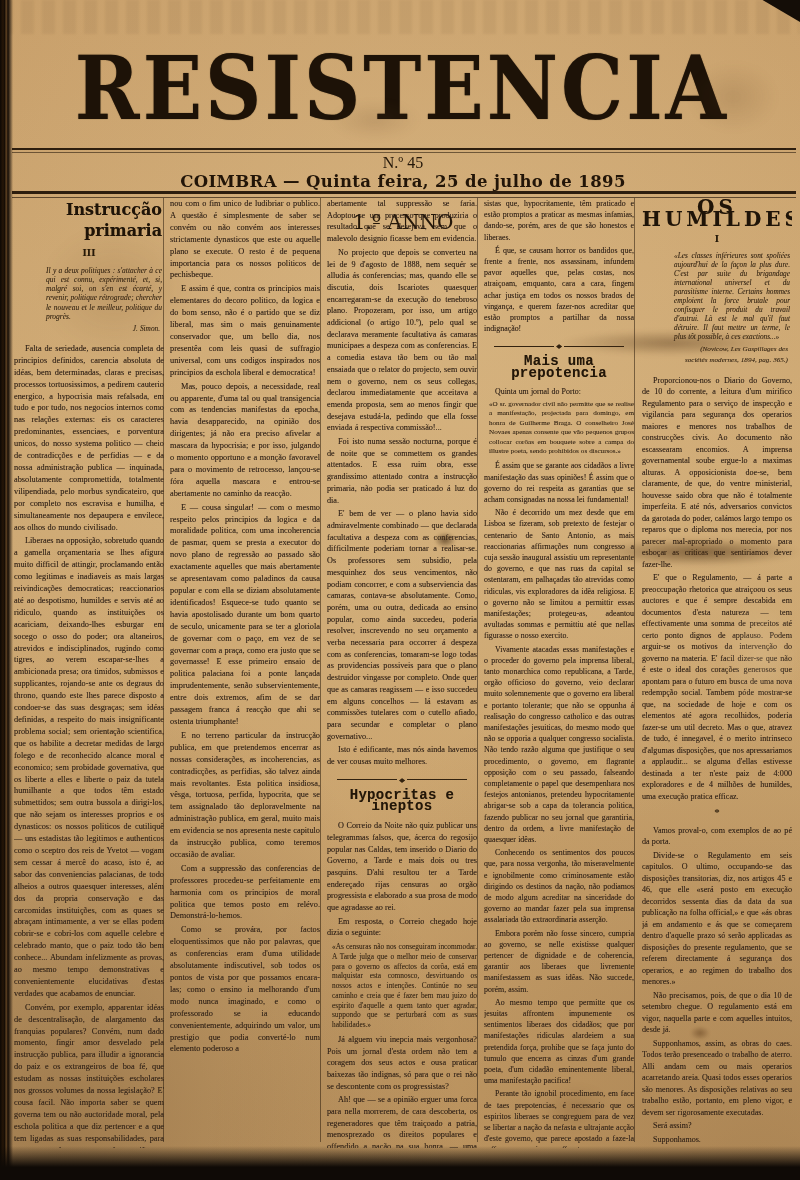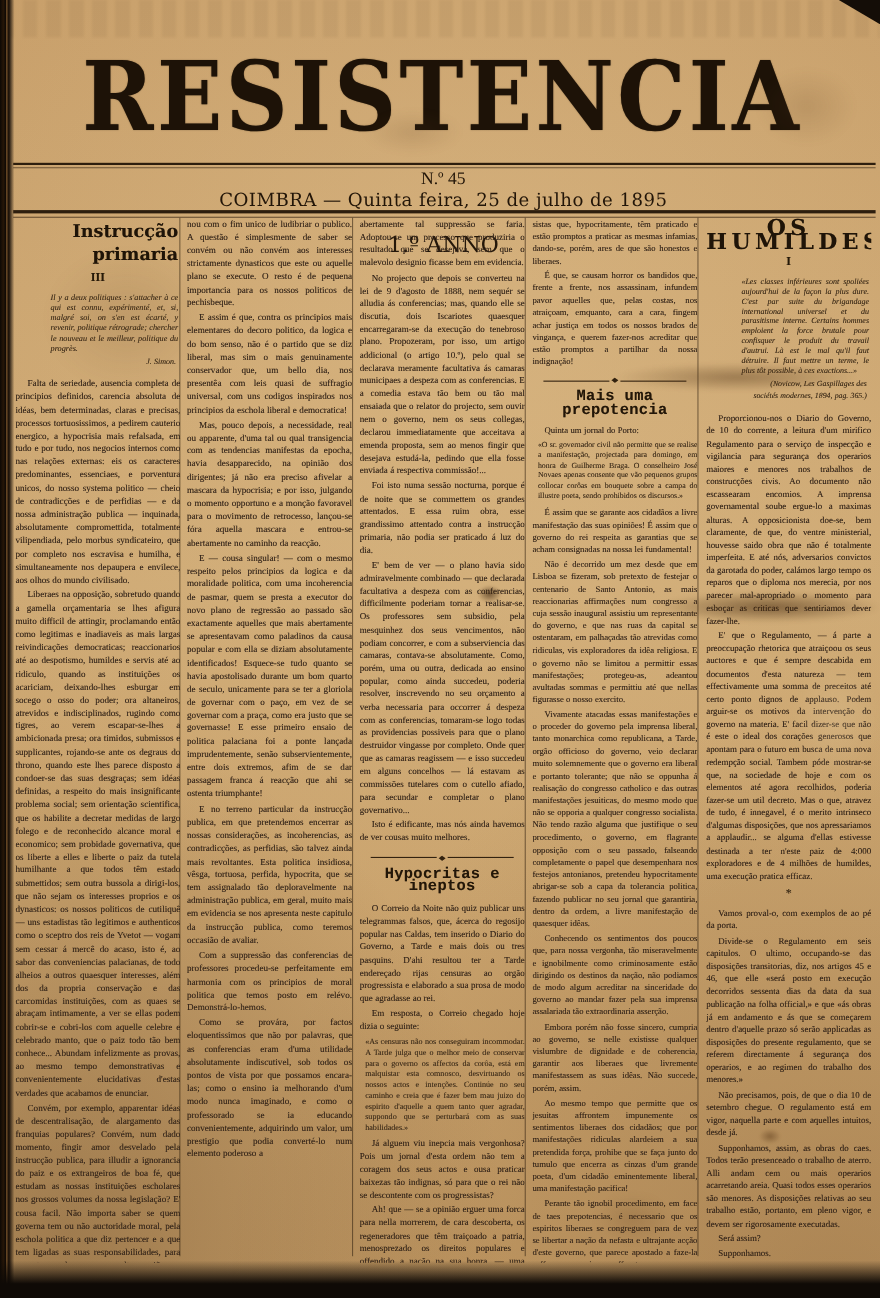--- a/index.html
+++ b/index.html
@@ -17,21 +17,21 @@
     text-shadow:0 0 1px rgba(29,18,7,.6);}
   .rule{position:absolute;left:12px;right:4px;}
   .rule-top{top:148px;border-top:2px solid #2d1e0e;}
   .rule-mid{top:152px;border-top:1px solid rgba(45,30,14,.6);}
   .rule-bottom{top:191px;border-top:3px solid #2d1e0e;}
   .rule-bottom2{top:197px;border-top:1px solid rgba(45,30,14,.7);}
   
   .dateline{position:absolute;top:154px;left:12px;right:6px;height:36px;display:flex;align-items:center;flex-direction:column;}
   .issue{width:230px;text-align:center;font-size:16px;color:#241709;}
   .vbar{align-self:stretch;width:5px;border-left:2px solid #2d1e0e;border-right:2px solid #2d1e0e;margin:0 2px;}
-  .datecenter{flex:1;text-align:center;font-weight:normal;font-size:16.5px;letter-spacing:.4px;color:#221508;font-family:"DejaVu Serif",serif;}
+  .datecenter{flex:1;text-align:center;font-weight:bold;font-size:16.5px;letter-spacing:.4px;color:#221508;font-family:"DejaVu Serif",serif;}
   .anno{width:145px;text-align:center;font-size:20px;color:#241709;font-family:"DejaVu Serif",serif;margin-top:19px;}
   
   .col{position:absolute;top:198px;height:950px;width:150px;overflow:hidden;text-align:justify;
     text-shadow:0 0 .5px rgba(51,36,18,.45);word-spacing:.2px;}
   .c1{left:14px;font-size:8.3px;line-height:11.9px;}
   .c2{left:170px;font-size:8.3px;line-height:11.9px;}
   .c3{left:327px;font-size:8.2px;line-height:11.7px;}
   .c4{left:484px;font-size:7.9px;line-height:11.2px;}
   .c5{left:642px;font-size:8.1px;line-height:11.5px;}
   .colsep{position:absolute;top:198px;height:944px;width:1px;background:rgba(44,29,13,.55);}
@@ -141,21 +141,21 @@
       <div class="divider">
         <span class="diamond">◆</span>
       </div>
       <div class="sec-head">Mais uma prepotencia</div>
       <div class="para">Quinta um jornal do Porto:</div>
       <div class="quote">«O sr. governador civil não permitte que se realise a manifestação, projectada para domingo, em honra de Guilherme Braga. O conselheiro José Novaes apenas consente que vão pequenos grupos collocar corôas em bouquete sobre a campa do illustre poeta, sendo prohibidos os discursos.»</div>
       <div class="para">É assim que se garante aos cidadãos a livre manifestação das suas opiniões! É assim que o governo do rei respeita as garantias que se acham consignadas na nossa lei fundamental!</div>
       <div class="para">Não é decorrido um mez desde que em Lisboa se fizeram, sob pretexto de festejar o centenario de Santo Antonio, as mais reaccionarias affirmações num congresso a cuja sessão inaugural assistiu um representante do governo, e que nas ruas da capital se ostentaram, em palhaçadas tão atrevidas como ridiculas, vis exploradores da idêa religiosa. E o governo não se limitou a permittir essas manifestações; protegeu-as, adeantou avultadas sommas e permittiu até que nellas figurasse o nosso exercito.</div>
       <div class="para">Vivamente atacadas essas manifestações e o proceder do governo pela imprensa liberal, tanto monarchica como republicana, a Tarde, orgão officioso do governo, veio declarar muito solemnemente que o governo era liberal e portanto tolerante; que não se oppunha á realisação do congresso catholico e das outras manifestações jesuiticas, do mesmo modo que não se opporia a qualquer congresso socialista. Não tendo razão alguma que justifique o seu procedimento, o governo, em flagrante opposição com o seu passado, falseando completamente o papel que desempenhara nos festejos antonianos, pretendeu hypocritamente abrigar-se sob a capa da tolerancia politica, fazendo publicar no seu jornal que garantiria, dentro da ordem, a livre manifestação de quaesquer idêas.</div>
       <div class="para">Conhecendo os sentimentos dos poucos que, para nossa vergonha, tão miseravelmente e ignobilmente como criminosamente estão dirigindo os destinos da nação, não podiamos de modo algum acreditar na sinceridade do governo ao mandar fazer pela sua imprensa assalariada tão extraordinaria asserção.</div>
-      <div class="para">Embora porém não fosse sincero, cumpria ao governo, se nelle existisse qualquer vislumbre de dignidade e de coherencia, garantir aos liberaes que livremente manifestassem as suas idêas. Não succede, porém, assim.</div>
+      <div class="para">Embora porém não fosse sincero, cumpria ao governo, se nelle existisse qualquer pertencer de dignidade e de coherencia, garantir aos liberaes que livremente manifestassem as suas idêas. Não succede, porém, assim.</div>
       <div class="para">Ao mesmo tempo que permitte que os jesuitas affrontem impunemente os sentimentos liberaes dos cidadãos; que por manifestações ridiculas alardeiem a sua pretendida força, prohibe que se faça junto do tumulo que encerra as cinzas d'um grande poeta, d'um cidadão eminentemente liberal, uma manifestação pacifica!</div>
       <div class="para">Perante tão ignobil procedimento, em face de taes prepotencias, é necessario que os espiritos liberaes se congreguem para de vez se libertar a nação da nefasta e ultrajante acção d'este governo, que parece apostado a faze-la soffrer as maiores affrontas e vexames. Liberta-la do governo e de quem incondicionalmente o apoia e com elle é solidario.</div>
     </div>
   <div class="col c5">
       <div class="big-head">OS HUMILDES</div>
       <div class="roman">I</div>
       <div class="epigraph">«Les classes inférieures sont spoliées aujourd'hui de la façon la plus dure. C'est par suite du brigandage international universel et du parasitisme interne. Certains hommes emploient la force brutale pour confisquer le produit du travail d'autrui. Là est le mal qu'il faut détruire. Il faut mettre un terme, le plus tôt possible, à ces exactions...»</div>
       <div class="attrib">(Novicow, Les Gaspillages des sociétés modernes, 1894, pag. 365.)</div>
       <div class="para">Proporcionou-nos o Diario do Governo, de 10 do corrente, a leitura d'um mirifico Regulamento para o serviço de inspecção e vigilancia para segurança dos operarios maiores e menores nos trabalhos de construcções civis. Ao documento não escassearam encomios. A imprensa governamental soube ergue-lo a maximas alturas. A opposicionista doe-se, bem claramente, de que, do ventre ministerial, houvesse saido obra que não é totalmente imperfeita. E até nós, adversarios convictos da garotada do poder, calámos largo tempo os reparos que o diploma nos merecia, por nos parecer mal-apropriado o momento para esboçar as criticas que sentiriamos dever fazer-lhe.</div>
       <div class="para">E' que o Regulamento, — á parte a preoccupação rhetorica que atraiçoou os seus auctores e que é sempre descabida em documentos d'esta natureza — tem effectivamente uma somma de preceitos até certo ponto dignos de applauso. Podem arguir-se os motivos da intervenção do governo na materia. E' facil dizer-se que não é este o ideal dos corações generosos que apontam para o futuro em busca de uma nova redempção social. Tambem póde mostrar-se que, na sociedade de hoje e com os elementos até agora recolhidos, poderia fazer-se um util decreto. Mas o que, atravez de tudo, é innegavel, é o merito intrinseco d'algumas disposições, que nos apressariamos a applaudir... se alguma d'ellas estivesse destinada a ter n'este paiz de 4:000 exploradores e de 4 milhões de humildes, uma execução pratica efficaz.</div>

